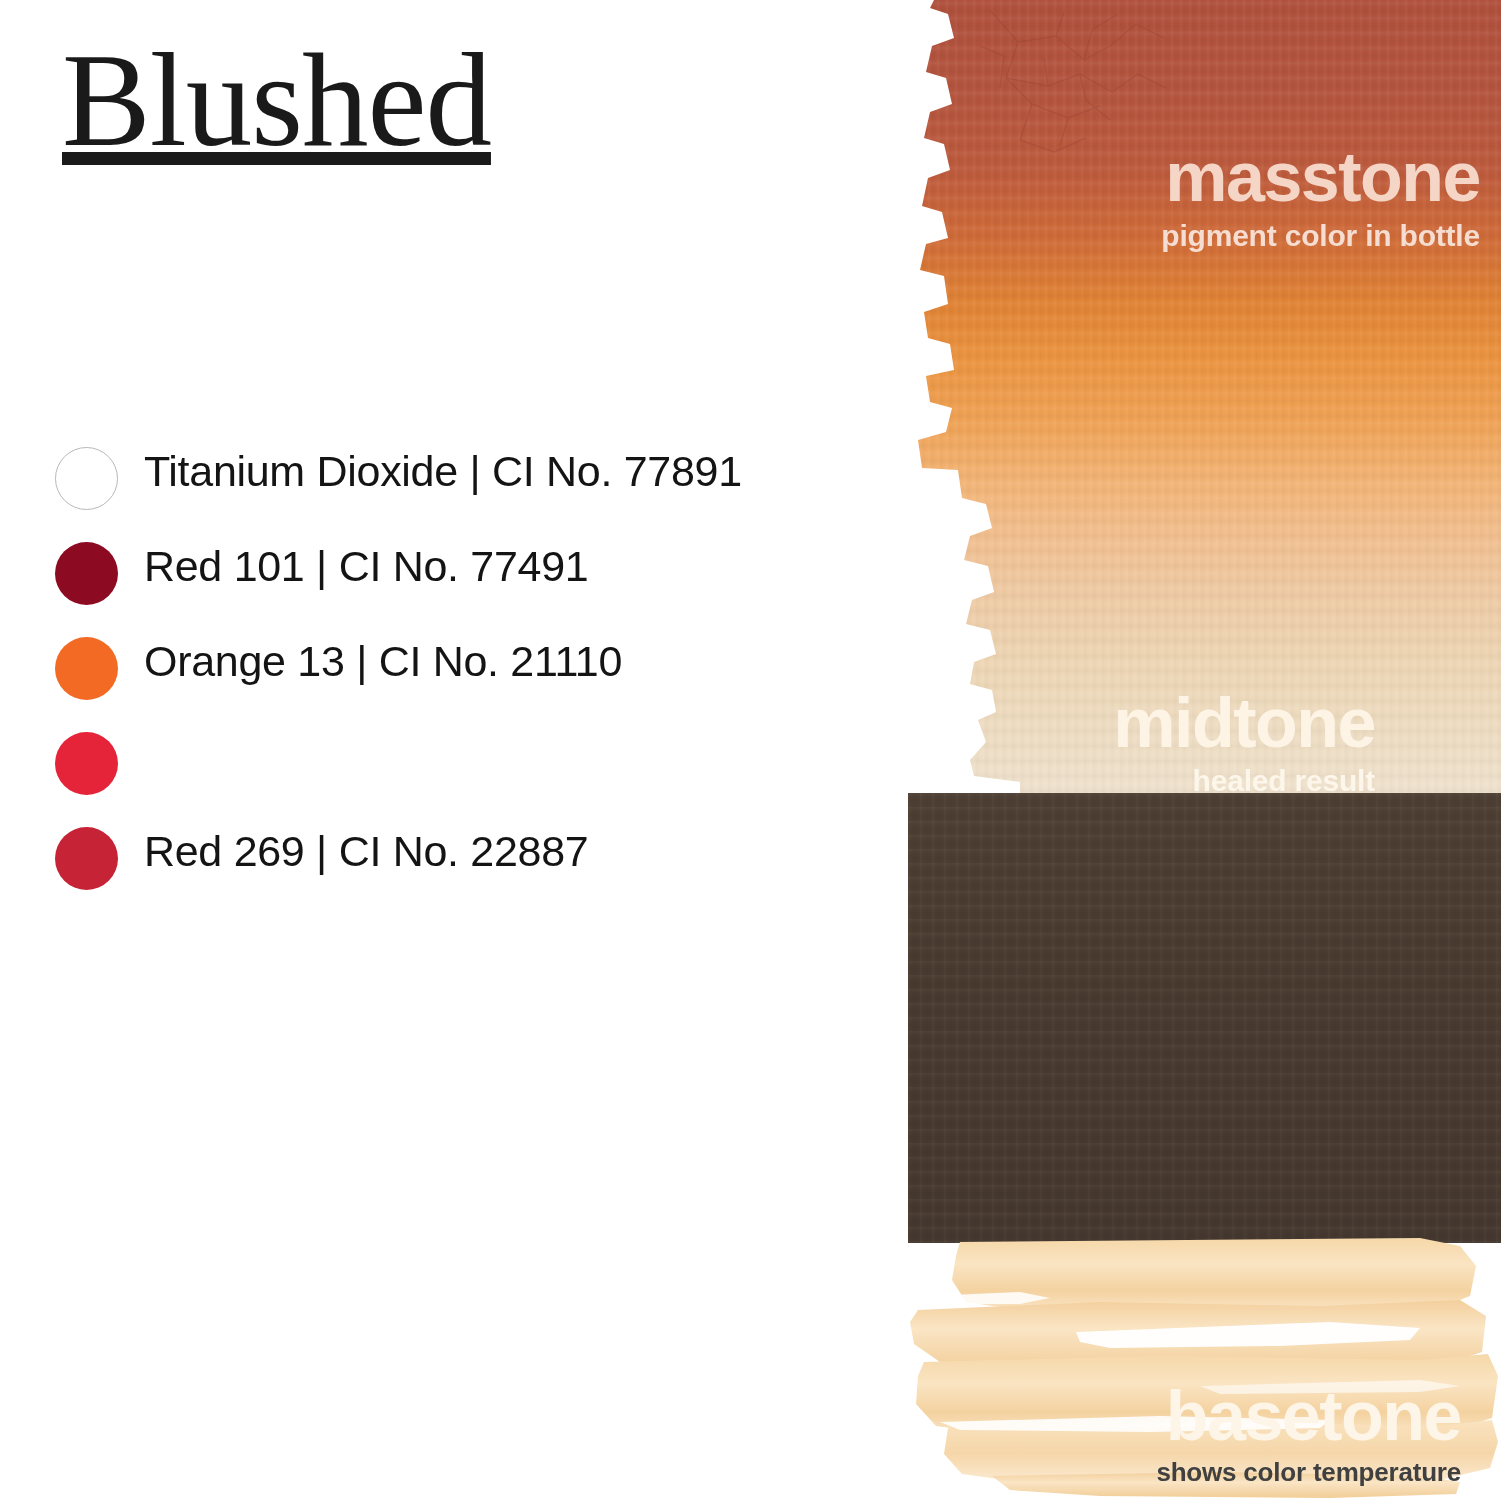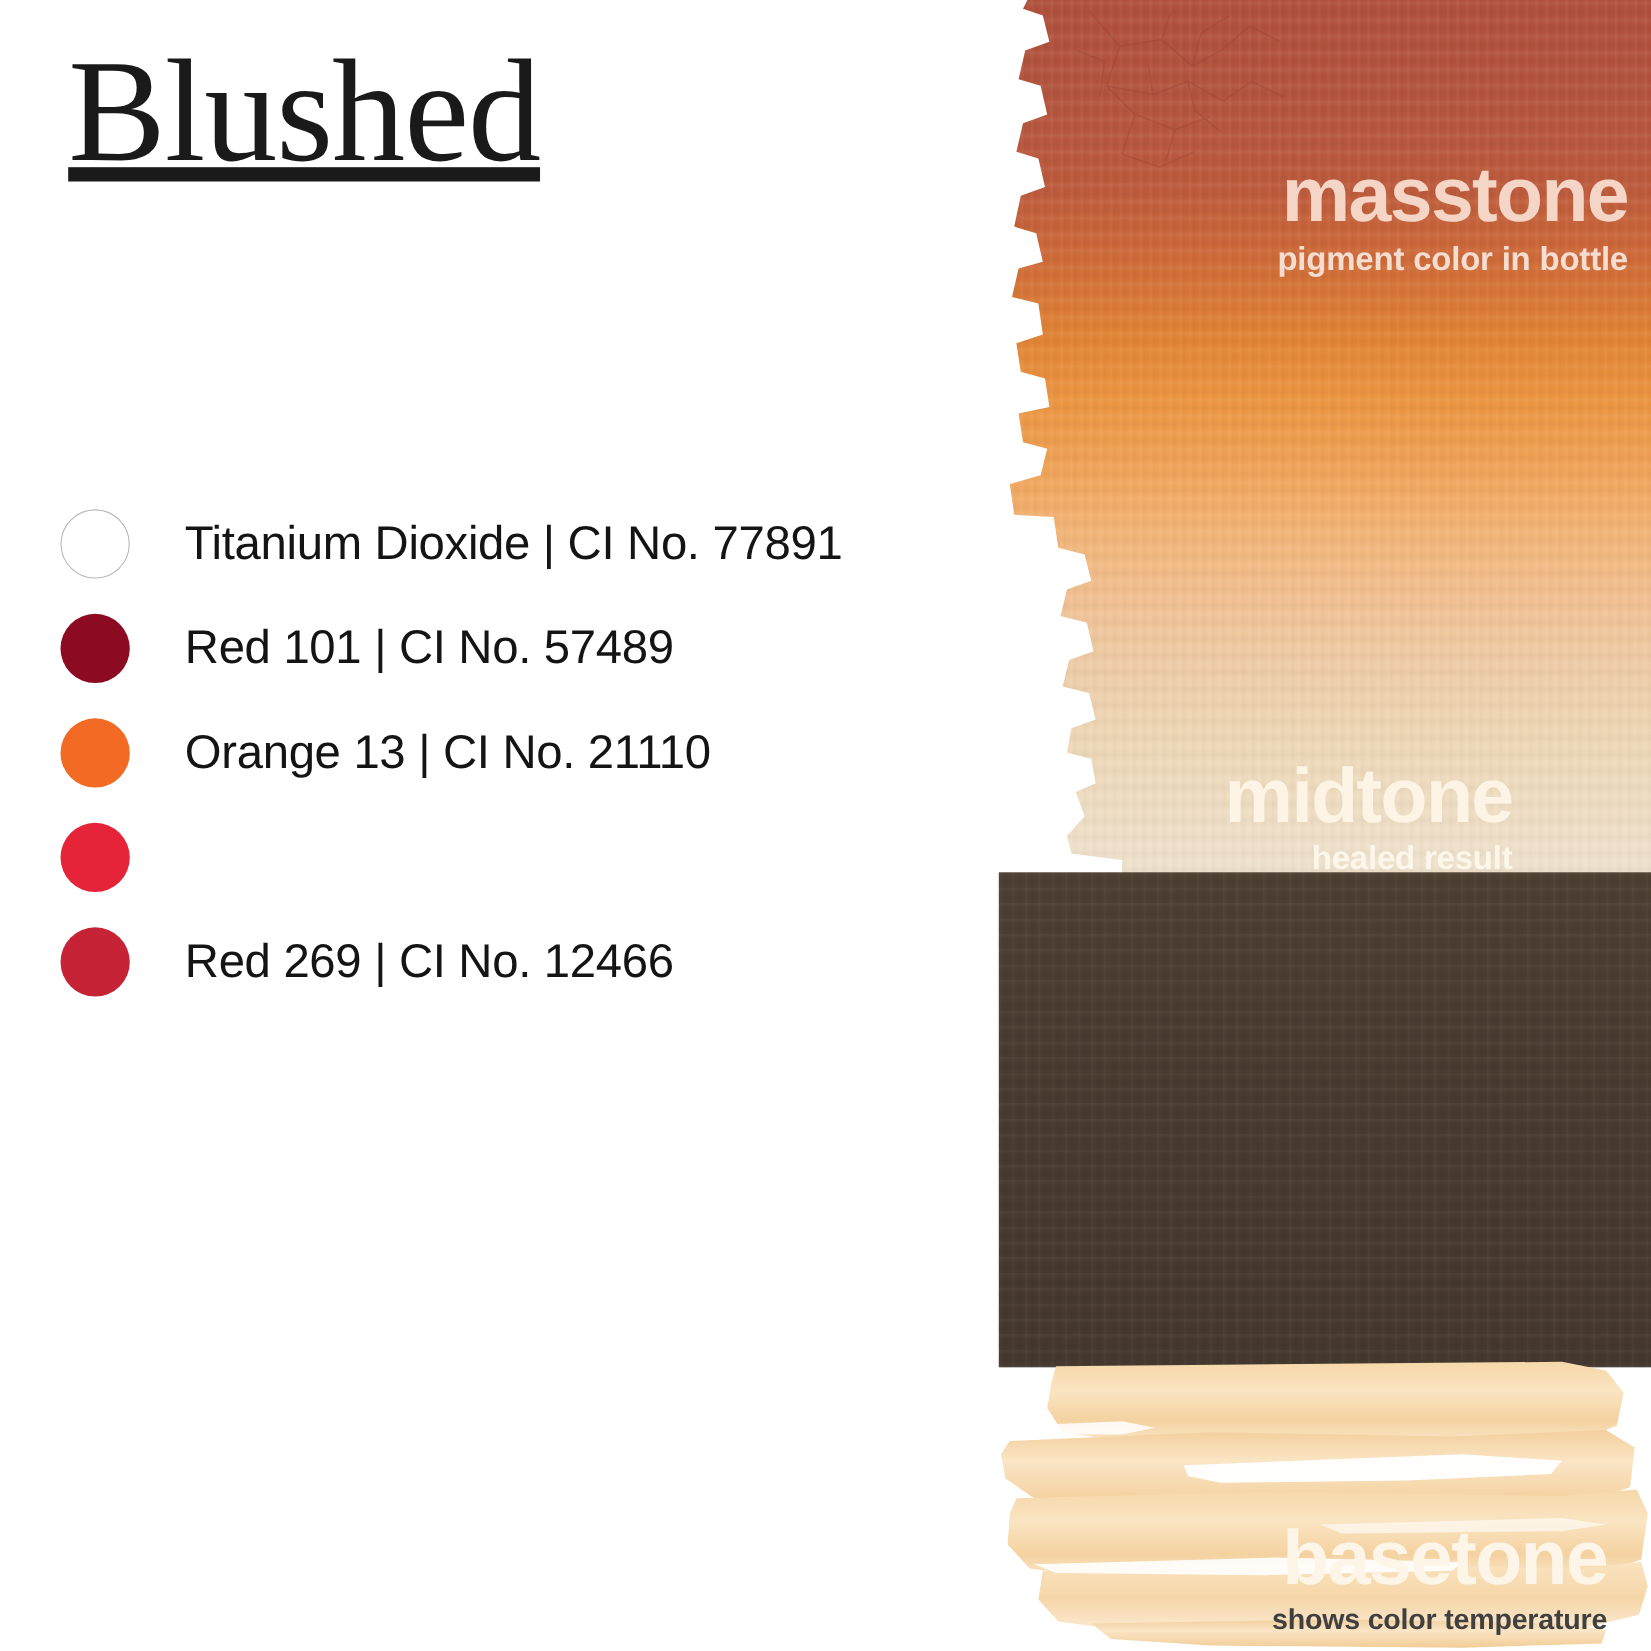--- a/index.html
+++ b/index.html
@@ -44,23 +44,21 @@
   }
 
   .pigment-list {
     position: absolute;
     left: 55px;
     top: 447px;
     width: 810px;
   }
   .pigment-row {
     display: flex;
-    align-items: center;
     height: 95px;
-    gap: 24px;
   }
   .swatch-dot {
     width: 63px;
     height: 63px;
     border-radius: 50%;
     flex: 0 0 63px;
     margin-right: 26px;
     box-sizing: border-box;
   }
   .swatch-dot.outlined {
@@ -235,32 +233,32 @@
 
     <div class="product-title">Blushed</div>
 
     <div class="pigment-list" id="pigment-list">
         <div class="pigment-row">
           <div class="swatch-dot outlined" style="background: rgb(255, 255, 255);"></div>
           <div class="pigment-label">Titanium Dioxide | CI No. 77891</div>
         </div>
         <div class="pigment-row">
           <div class="swatch-dot" style="background: rgb(141, 10, 35);"></div>
-          <div class="pigment-label">Red 101 | CI No. 57489</div>
+          <div class="pigment-label">Red 101 | CI No. 77491</div>
         </div>
         <div class="pigment-row">
           <div class="swatch-dot" style="background: rgb(242, 106, 36);"></div>
           <div class="pigment-label">Orange 13 | CI No. 21110</div>
         </div>
         <div class="pigment-row">
           <div class="swatch-dot" style="background: rgb(229, 35, 57);"></div>
         </div>
         <div class="pigment-row">
           <div class="swatch-dot" style="background: rgb(198, 36, 54);"></div>
-          <div class="pigment-label">Red 269 | CI No. 12466</div>
+          <div class="pigment-label">Red 269 | CI No. 22887</div>
         </div>
       </div>
   </div>
 
   <div class="swatch-column">
 
     <div class="wash" id="wash">
       <div class="wash-texture"></div>
       <svg class="crackle" viewBox="0 0 260 230" preserveAspectRatio="none">
         <g stroke="#9a4434" stroke-width="1.4" fill="none" opacity="0.85">

